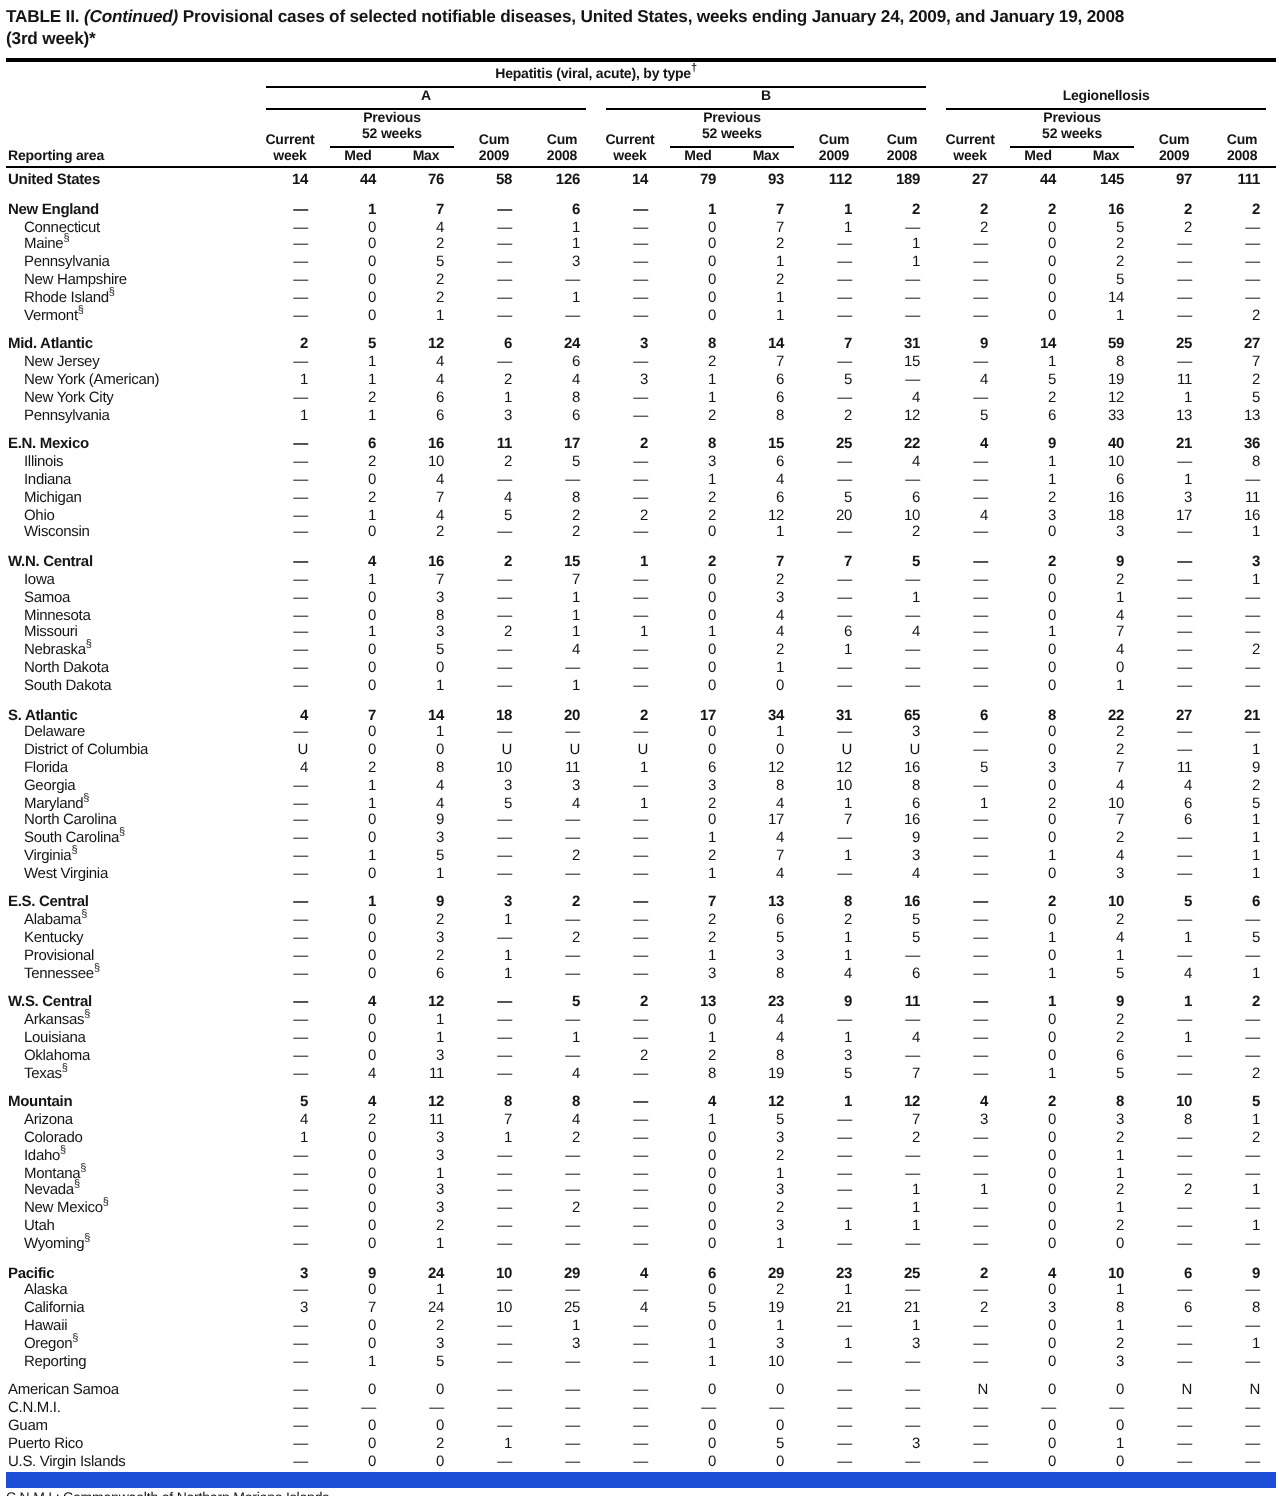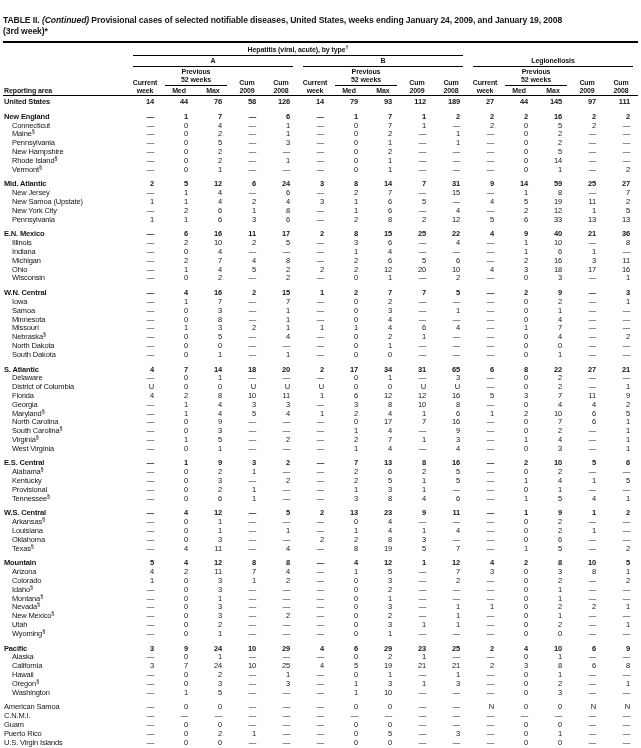--- a/index.html
+++ b/index.html
@@ -1,20 +1,20 @@
 <!DOCTYPE html>
 <html><head>
 <meta charset="utf-8">
 <style>
   html,body{margin:0;padding:0;background:#ffffff;}
   .page{
     position:relative;
     width:641px;height:748px;
     box-sizing:border-box;
-    padding:14px 3px 0 3px;
+    padding:2px 3px 0 3px;
     background:#ffffff;
     color:#111;
     font-family:"Liberation Sans", sans-serif;
     overflow:hidden;
   }
   .title{
     font-size:8.6px;font-weight:bold;line-height:11px;
     letter-spacing:-0.1px;margin:1px 0 4px 0;color:#151515;
   }
   .title .ti{font-style:italic;}
@@ -39,21 +39,21 @@
   td.ralbl{text-align:left;vertical-align:bottom;padding-left:1px;font-size:7px;}
   tbody td{
     font-size:7.5px;line-height:8.8px;height:8.8px;padding:0;
     letter-spacing:-0.15px;vertical-align:bottom;color:#151515;
   }
   tbody td.lbl{text-align:left;padding-left:1px;white-space:nowrap;}
   tbody td.lbl.ind{padding-left:9px;}
   tbody td.v{text-align:right;padding-right:8px;}
   tbody tr.gap td{padding-top:3px;height:11.8px;}
   tbody tr:first-child td{border-top:1.6px solid #000;padding-top:2px;}
-  tbody tr:last-child td{border-bottom:4px solid #1d4ed8;padding-bottom:1px;}
+  tbody tr:last-child td{border-bottom:8px solid #1d4ed8;padding-bottom:1px;}
   .bold{font-weight:bold;}
   sup{font-size:5.5px;vertical-align:super;line-height:0;}
   .foot{margin-top:2px;font-size:7px;line-height:8.9px;letter-spacing:-0.1px;color:#151515;}
   .foot div{white-space:nowrap;}
 </style>
 </head>
 <body>
 
 <div class="page">
 
@@ -346,21 +346,21 @@
           <td class="v">7</td>
           <td class="v">—</td>
           <td class="v">15</td>
           <td class="v">—</td>
           <td class="v">1</td>
           <td class="v">8</td>
           <td class="v">—</td>
           <td class="v">7</td>
         </tr>
         <tr>
-          <td class="lbl ind">New Samoa (Upstate)</td>
+          <td class="lbl ind">New York (American)</td>
           <td class="v">1</td>
           <td class="v">1</td>
           <td class="v">4</td>
           <td class="v">2</td>
           <td class="v">4</td>
           <td class="v">3</td>
           <td class="v">1</td>
           <td class="v">6</td>
           <td class="v">5</td>
           <td class="v">—</td>
@@ -1264,21 +1264,21 @@
           <td class="v">3</td>
           <td class="v">1</td>
           <td class="v">3</td>
           <td class="v">—</td>
           <td class="v">0</td>
           <td class="v">2</td>
           <td class="v">—</td>
           <td class="v">1</td>
         </tr>
         <tr>
-          <td class="lbl ind">Washington</td>
+          <td class="lbl ind">Reporting</td>
           <td class="v">—</td>
           <td class="v">1</td>
           <td class="v">5</td>
           <td class="v">—</td>
           <td class="v">—</td>
           <td class="v">—</td>
           <td class="v">1</td>
           <td class="v">10</td>
           <td class="v">—</td>
           <td class="v">—</td>

